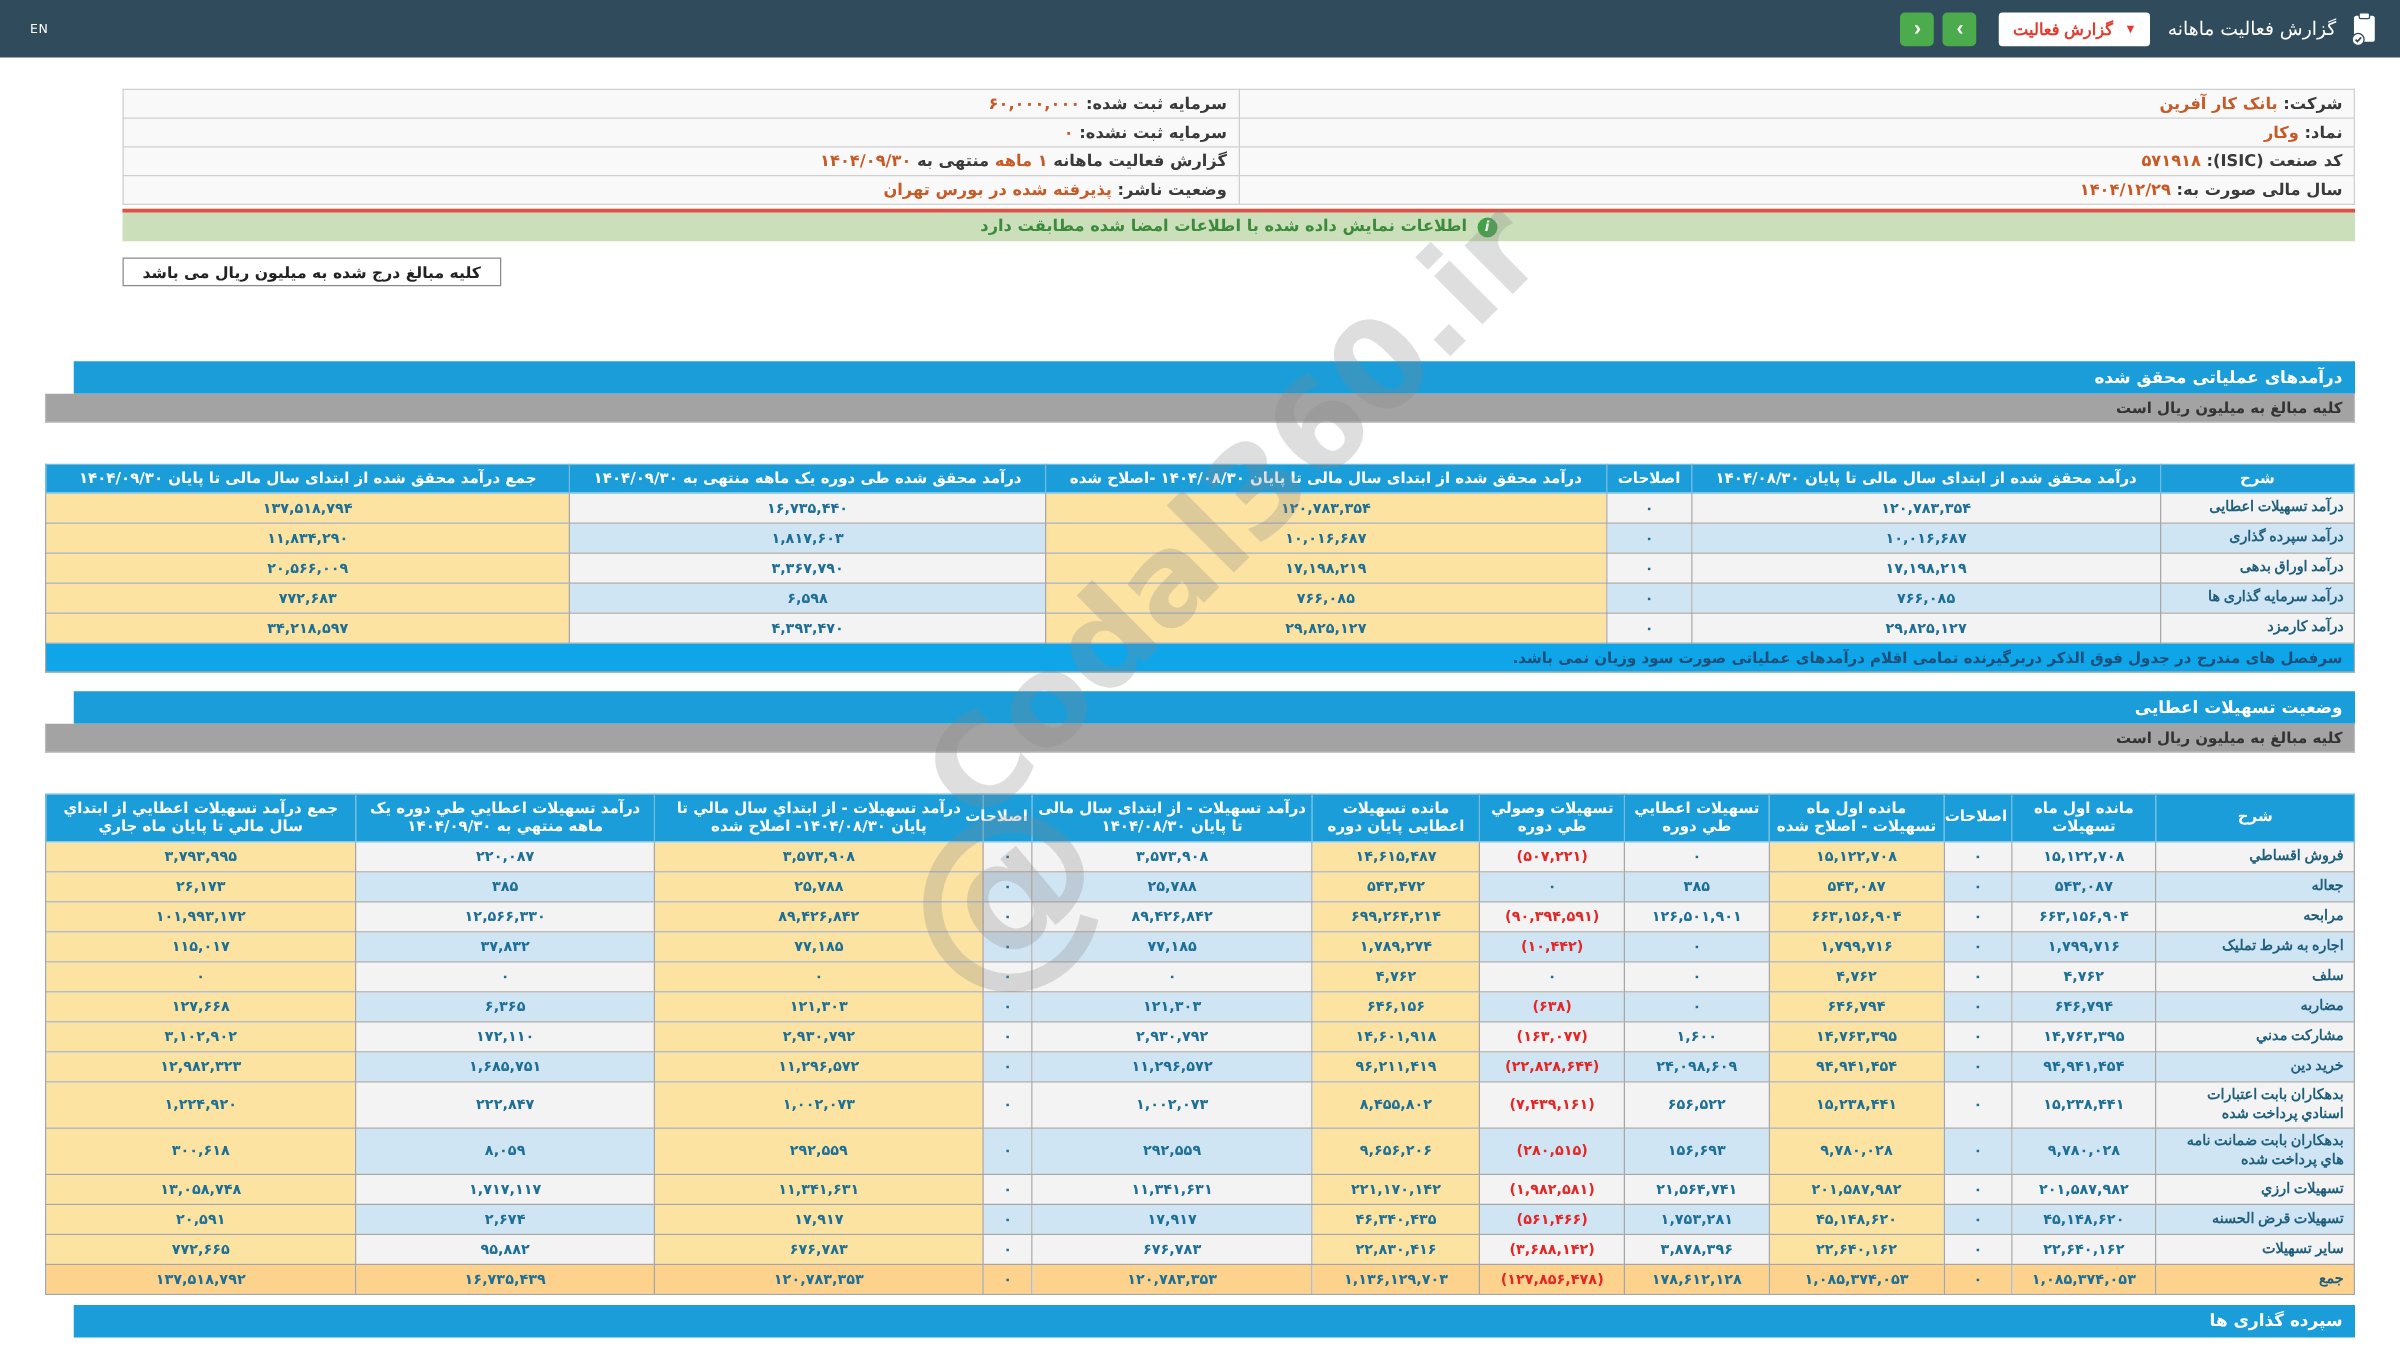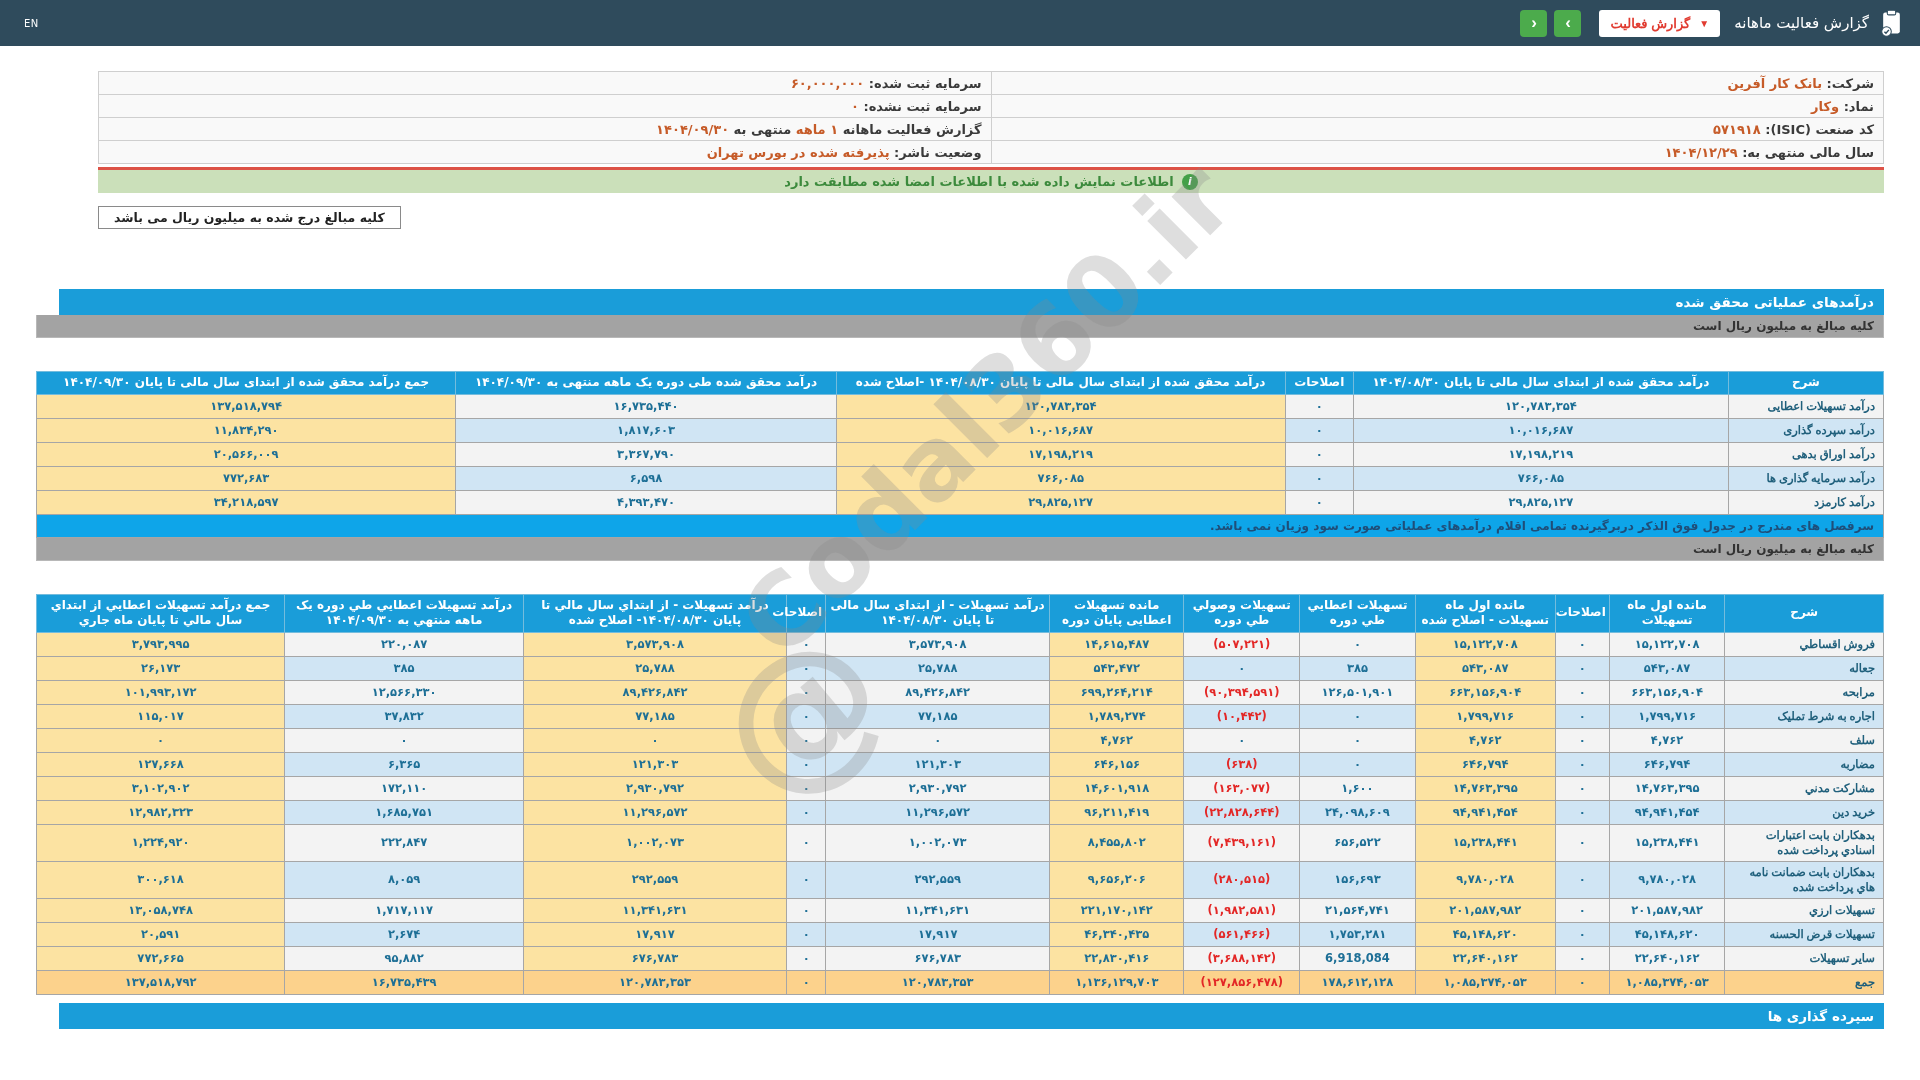--- a/index.html
+++ b/index.html
@@ -98,21 +98,21 @@
         </tr>
         <tr>
           <td><span class="lbl">نماد: </span><span class="val">وکار</span></td>
           <td><span class="lbl">سرمایه ثبت نشده: </span><span class="val">۰</span></td>
         </tr>
         <tr>
           <td><span class="lbl">کد صنعت (ISIC): </span><span class="val">۵۷۱۹۱۸</span></td>
           <td><span class="lbl">گزارش فعالیت ماهانه </span><span class="val">۱ ماهه</span><span class="lbl"> منتهی به </span><span class="val">۱۴۰۴/۰۹/۳۰</span></td>
         </tr>
         <tr>
-          <td><span class="lbl">سال مالی منتهی به: </span><span class="val">۱۴۰۴/۱۲/۲۹</span></td>
+          <td><span class="lbl">سال مالی صورت به: </span><span class="val">۱۴۰۴/۱۲/۲۹</span></td>
           <td><span class="lbl">وضعیت ناشر: </span><span class="val">پذیرفته شده در بورس تهران</span></td>
         </tr>
       </tbody>
   </table>
 
   <div class="green-bar">
     <span class="info-i">i</span>
     <span class="txt">اطلاعات نمایش داده شده با اطلاعات امضا شده مطابقت دارد</span>
   </div>
 
@@ -178,20 +178,21 @@
           <td class="num">۲۹,۸۲۵,۱۲۷</td>
           <td class="num">۰</td>
           <td class="num yellow">۲۹,۸۲۵,۱۲۷</td>
           <td class="num">۴,۳۹۳,۴۷۰</td>
           <td class="num yellow">۳۴,۲۱۸,۵۹۷</td>
         </tr>
       </tbody>
   </table>
   <div class="table-note">سرفصل های مندرج در جدول فوق الذکر دربرگیرنده تمامی اقلام درآمدهای عملیاتی صورت سود وزیان نمی باشد.</div>
 
+  <div class="section-bar mt-mid">وضعیت تسهیلات اعطایی</div>
   <div class="unit-row">کلیه مبالغ به میلیون ریال است</div>
 
   <table class="data-table" id="facilities-table">
     <colgroup>
       <col style="width:8.5%">
         <col style="width:6.2%">
         <col style="width:2.9%">
         <col style="width:7.5%">
       <col style="width:6.2%">
         <col style="width:6.2%">
@@ -385,21 +386,21 @@
           <td class="num">۰</td>
           <td class="num yellow">۱۷,۹۱۷</td>
           <td class="num">۲,۶۷۴</td>
           <td class="num yellow">۲۰,۵۹۱</td>
         </tr>
         <tr class="odd">
           <td class="label-cell">سایر تسهیلات</td>
           <td class="num">۲۲,۶۴۰,۱۶۲</td>
           <td class="num">۰</td>
           <td class="num yellow">۲۲,۶۴۰,۱۶۲</td>
-          <td class="num">6,918,084</td>
+          <td class="num">۳,۸۷۸,۳۹۶</td>
           <td class="num neg">(۳,۶۸۸,۱۴۲)</td>
           <td class="num yellow">۲۲,۸۳۰,۴۱۶</td>
           <td class="num">۶۷۶,۷۸۳</td>
           <td class="num">۰</td>
           <td class="num yellow">۶۷۶,۷۸۳</td>
           <td class="num">۹۵,۸۸۲</td>
           <td class="num yellow">۷۷۲,۶۶۵</td>
         </tr>
         <tr class="total-row">
           <td class="label-cell">جمع</td>

